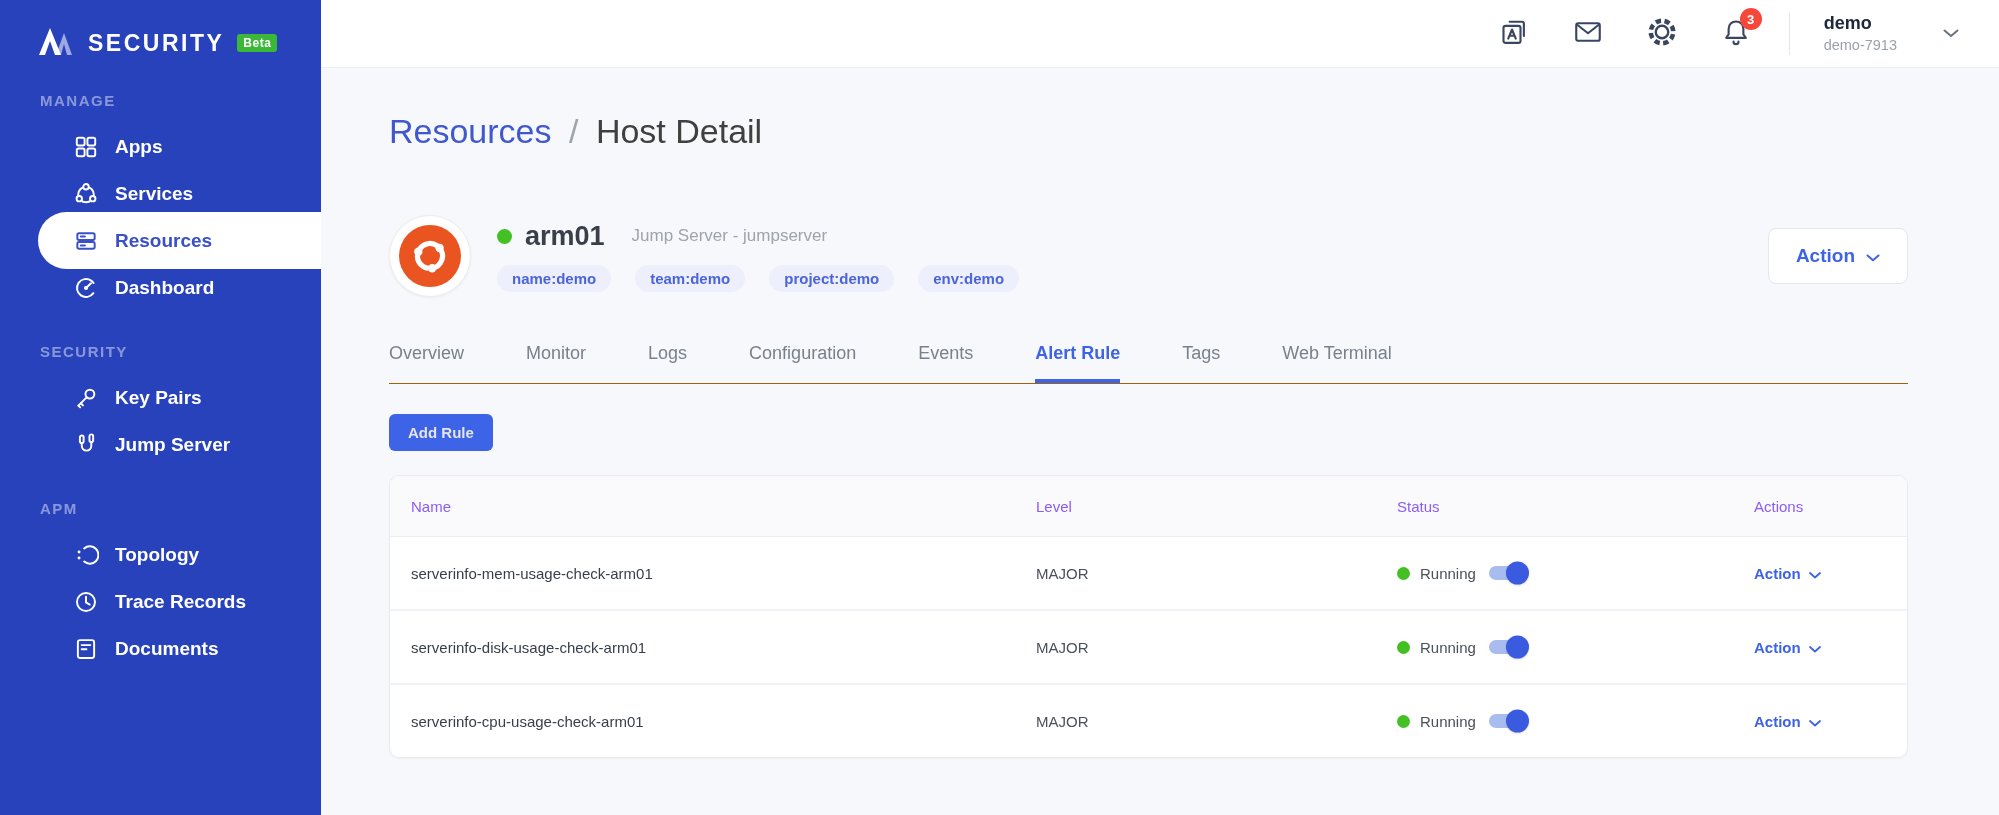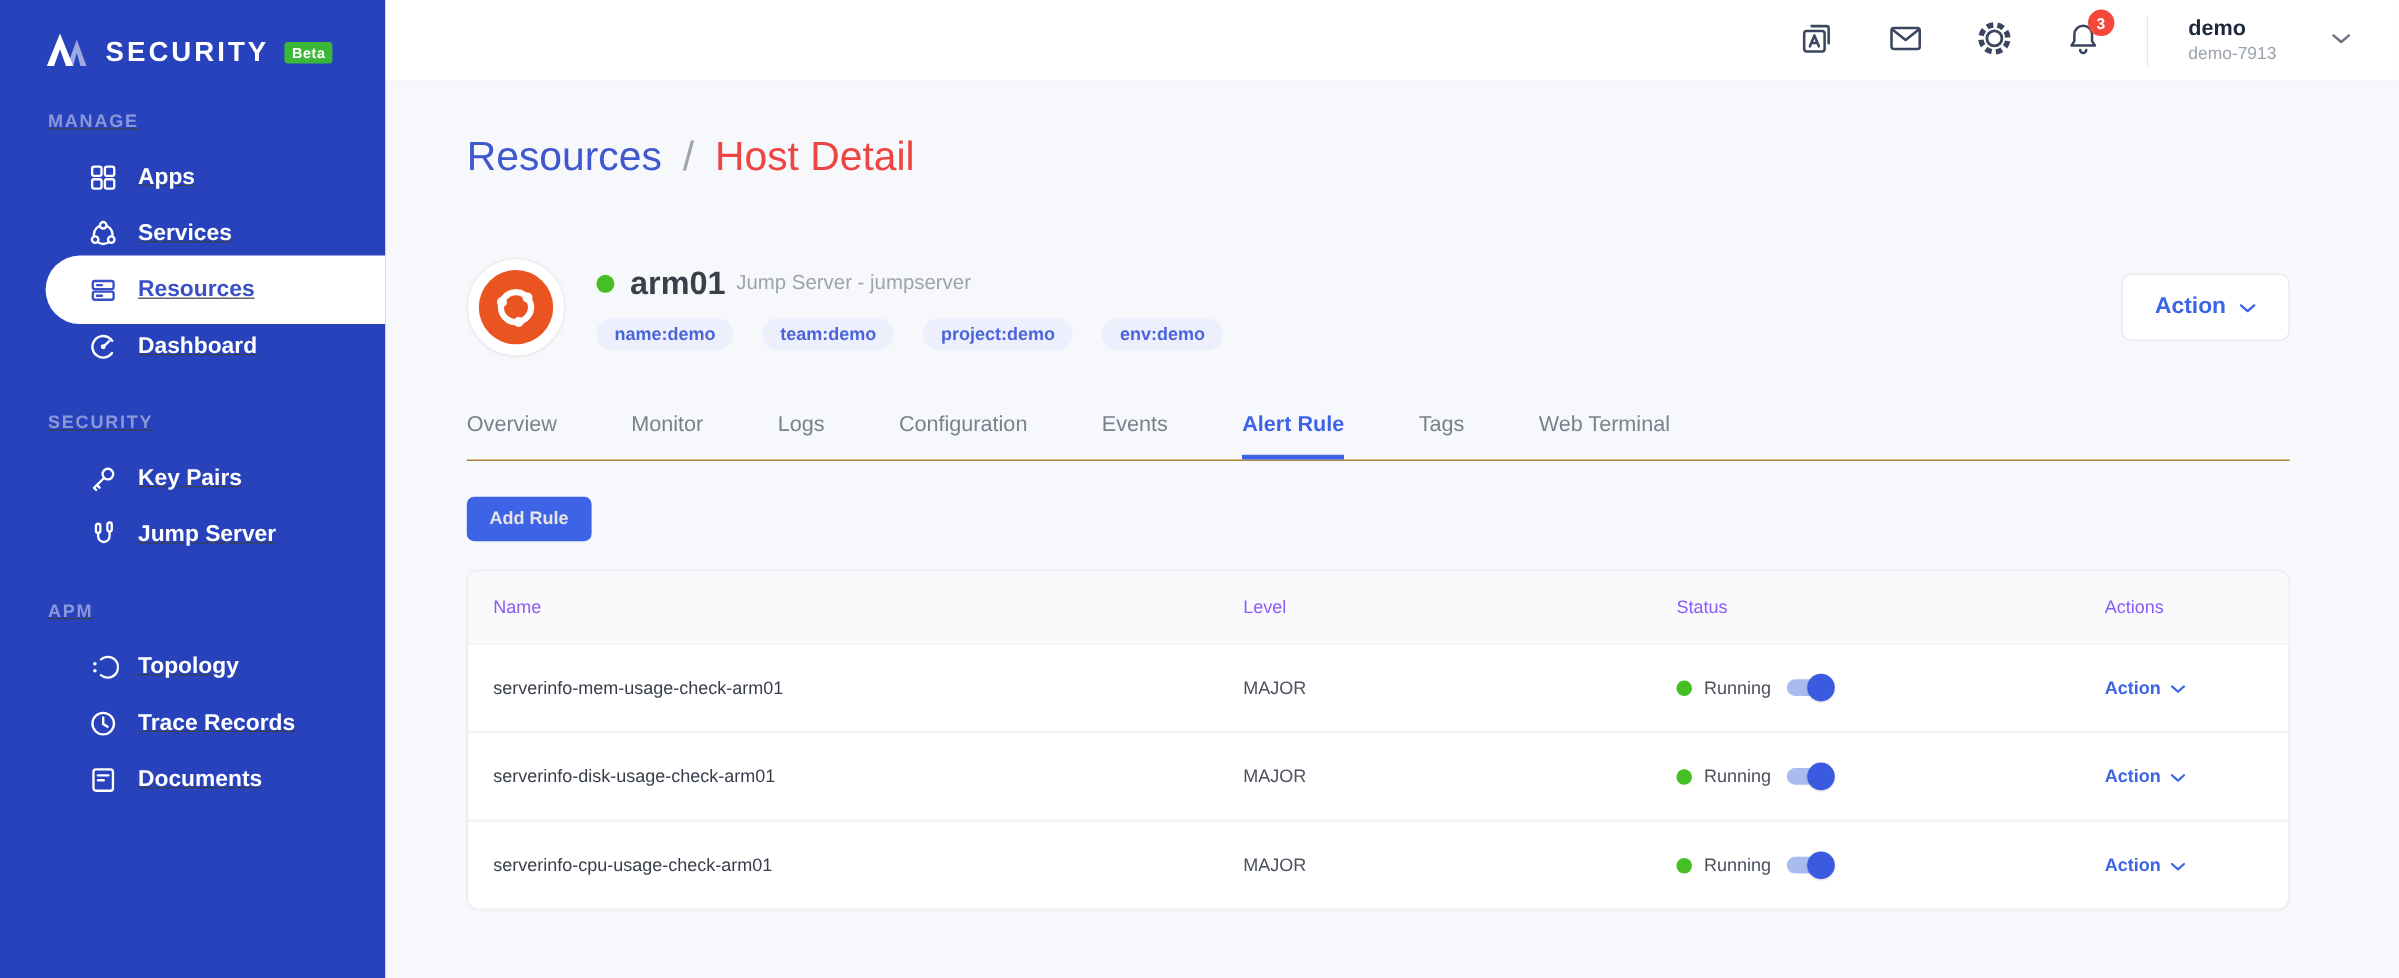--- a/index.html
+++ b/index.html
@@ -16,21 +16,21 @@
     position:absolute;left:0;top:0;width:321px;height:815px;
     background:var(--sidebar,#2842BC);z-index:5;
   }
   .brand{display:flex;align-items:center;gap:13px;padding:26px 0 0 38px;}
   .brand-mark{flex:0 0 auto;}
   .brand-name{color:#fff;font-size:23px;font-weight:700;letter-spacing:2.5px;}
   .brand-badge{
     background:var(--badge-green,#3CB838);color:#fff;font-size:12px;font-weight:700;
     padding:2px 6px;border-radius:3px;letter-spacing:.5px;
   }
-  .nav-section{margin-top:32px;text-decoration:underline;}
+  .nav-section{margin-top:32px;}
   .nav-title{
     color:rgba(255,255,255,.45);font-size:15px;font-weight:700;
     letter-spacing:1.5px;padding:0 0 14px 40px;
   }
   .nav-item{
     display:flex;align-items:center;gap:16px;height:47px;
     margin-left:38px;padding-left:35px;color:#fff;cursor:pointer;
     font-size:19px;font-weight:700;
   }
   .nav-item.active{
@@ -56,34 +56,34 @@
   .topbar-divider{width:1px;height:42px;background:#E3E6EC;margin:0 34px 0 38px;}
   .user-menu{display:flex;align-items:center;gap:46px;cursor:pointer;}
   .user-name{font-size:18px;font-weight:700;color:#20283E;line-height:1.2;}
   .user-org{font-size:14.5px;color:#9AA1AE;line-height:1.2;margin-top:2px;}
 
   
   .main{position:absolute;left:321px;top:68px;right:0;bottom:0;padding:0 91px 0 68px;box-sizing:border-box;}
   .breadcrumb{margin:44px 0 0 0;font-size:34px;font-weight:500;line-height:1.15;}
   .bc-link{color:#3F58CE;cursor:pointer;text-decoration:none;}
   .bc-sep{color:#9EA3AC;font-weight:400;margin:0 8px;}
-  .bc-page{color:#ef4444;}
+  .bc-page{color:#404040;}
 
   
   .host-header{display:flex;align-items:center;margin-top:64px;}
   .avatar{
     width:80px;height:80px;border-radius:50%;background:#fff;border:1px solid #ECECEF;
     display:flex;align-items:center;justify-content:center;flex:0 0 auto;
     box-shadow:0 1px 3px rgba(16,24,40,.05);
   }
   .host-info{margin-left:26px;}
   .host-title-row{display:flex;align-items:center;}
   .status-dot{width:15px;height:15px;border-radius:50%;background:var(--green,#45C024);flex:0 0 auto;}
   .host-name{font-size:27px;font-weight:700;color:#3A3F49;margin-left:13px;}
-  .host-subtitle{font-size:17px;color:#9EA3AC;margin-left:9px;}
+  .host-subtitle{font-size:17px;color:#9EA3AC;margin-left:27px;}
   .tags{display:flex;gap:24px;margin-top:13px;}
   .tag{
     background:var(--tag-bg,#EDF0FC);color:var(--tag-text,#4B64DA);
     font-size:15px;font-weight:600;padding:5px 15px;border-radius:15px;
   }
   .action-btn{
     margin-left:auto;display:flex;align-items:center;gap:11px;
     background:#fff;border:1px solid #E4E7EE;border-radius:8px;
     padding:16px 27px;font-size:19px;font-weight:600;color:var(--accent,#3D63E6);
     cursor:pointer;font-family:inherit;

